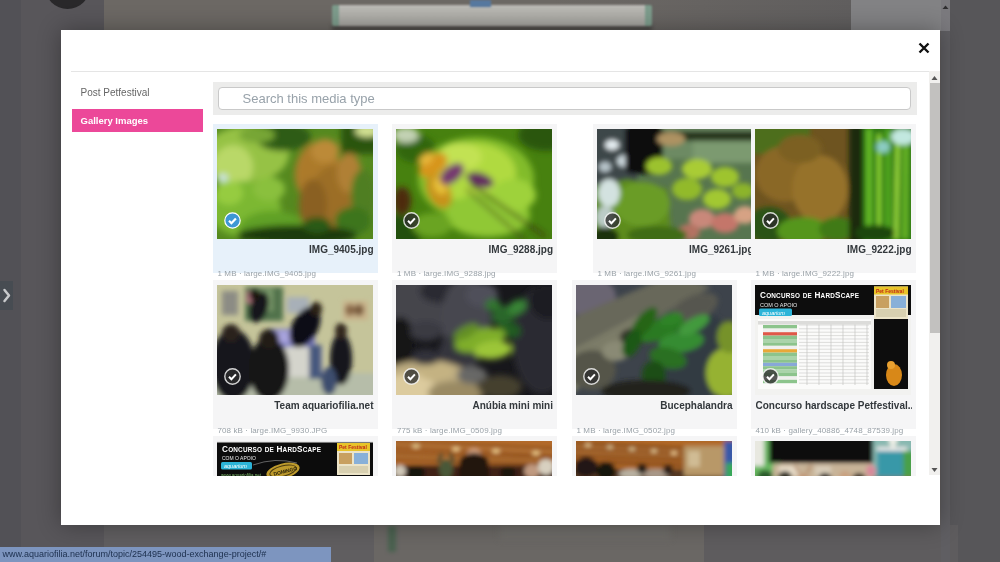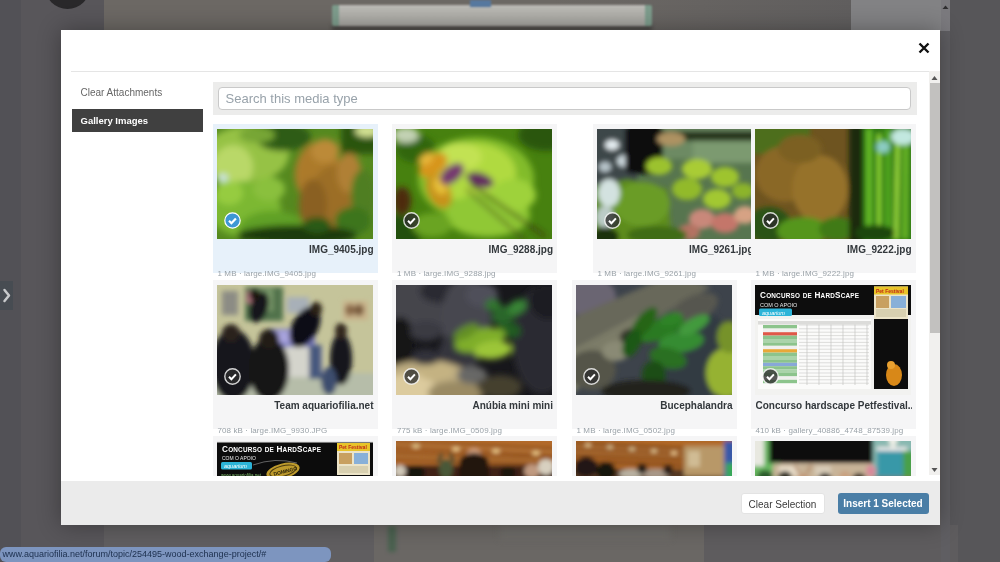--- a/index.html
+++ b/index.html
@@ -26,42 +26,42 @@
 .lightbar { left:500px; top:525px; width:170px; height:14px; background:#6e6c68; filter:blur(3px); }
 .chevtab { left:0; top:281px; width:13px; height:29px; background:#474c52; }
 
 
 #modal { position:absolute; left:60.5px; top:30px; width:879px; height:495px; background:#fff; box-shadow:0 0 22px rgba(0,0,0,0.33); }
 #mtitle { position:absolute; left:11px; top:10px; font-size:19.5px; color:#333; }
 #mclose { position:absolute; left:857px; top:10px; }
 #sep { position:absolute; left:10px; top:41px; width:858px; height:1px; background:#e5e5e5; }
 
 #tab1 { position:absolute; left:20px; top:57px; font-size:10px; color:#666; }
-#tab2 { position:absolute; left:11px; top:79px; width:131px; height:23px; background:#404040; color:#fff; font-size:9.5px; font-weight:bold; line-height:23px; padding-left:9px; }
+#tab2 { position:absolute; left:11px; top:79px; width:131px; height:23px; background:#ec4899; color:#fff; font-size:9.5px; font-weight:bold; line-height:23px; padding-left:9px; }
 
 #searchbar { position:absolute; left:152px; top:52px; width:704px; height:33px; background:#ececeb; }
-#searchinput { position:absolute; left:5px; top:5px; width:693px; height:23px; background:#fff; border:1px solid #c9c9c9; border-radius:4px; color:#98a2aa; font-size:13px; line-height:21px; padding-left:7px; }
+#searchinput { position:absolute; left:5px; top:5px; width:693px; height:23px; background:#fff; border:1px solid #c9c9c9; border-radius:4px; color:#98a2aa; font-size:13px; line-height:21px; padding-left:24px; }
 
 #grid { position:absolute; left:0; top:41px; width:868px; height:405px; overflow:hidden;text-align:right; }
 .cell { position:absolute; width:165px; height:149px; background:#f5f5f6; }
 .cell.sel { background:#e7f1fa; }
 .thumb { position:absolute; left:4px; top:5px; width:156px; height:110px; overflow:hidden; }
 .cap { position:absolute; left:5px; top:120px; font-size:10px; font-weight:bold; color:#33383c; white-space:nowrap; overflow:hidden; width:156px; }
 .meta { position:absolute; left:5px; top:133.5px; font-size:8px; letter-spacing:0.1px; color:#9aa2a8; white-space:nowrap;margin-top:12px; }
 .chk { position:absolute; left:11px; top:88px; width:17px; height:17px; }
 
 #sbar { position:absolute; left:868px; top:41px; width:11px; height:404px; background:#f1f0ee; }
 #sthumb { position:absolute; left:869px; top:53px; width:10px; height:250px; background:#c2c1bf; }
 
 #footer { position:absolute; left:0; top:451px; width:879px; height:44px; background:#ebebeb; }
 .btn { position:absolute; top:12px; height:21px; font-size:10px; white-space:nowrap; line-height:21px; text-align:center; border-radius:3px; }
 #btnclear { left:680px; width:84px; background:#fff; color:#3a3a3a; border:1px solid #e3e3e3; }
 #btninsert { left:777px; width:91px; background:#4a7ea6; color:#fff; font-weight:bold; }
 
-#status { position:absolute; left:0; top:547px; width:331px; height:15px; background:#7d95bf; color:#1c2f4d; font-size:9px; line-height:15px; padding-left:2.5px;border-radius:6px; }
+#status { position:absolute; left:0; top:547px; width:331px; height:15px; background:#7d95bf; color:#1c2f4d; font-size:9px; line-height:15px; padding-left:2.5px; }
 </style>
 </head>
 <body>
 <div id="bg">
   <div class="abs bgL0"></div>
   <div class="abs bgL1"></div>
   <div class="abs bgTop"></div>
   <div class="abs bgR"></div>
   <div class="abs bgBot1"></div>
   <div class="abs bgBot2"></div>
@@ -80,21 +80,21 @@
   <div class="abs chevtab"><svg width="13" height="29">
         <path d="M4.5 9 L9 14.5 L4.5 20" stroke="#c8cacc" stroke-width="2.5" fill="none" stroke-linecap="round" stroke-linejoin="round"></path>
       </svg></div>
 </div>
 
 <div id="modal">
   <div id="mclose"><svg width="12" height="12">
         <path d="M1.5 1.5 L10.5 10.5 M10.5 1.5 L1.5 10.5" stroke="#111" stroke-width="2.4"></path>
       </svg></div>
   <div id="sep"></div>
-  <div id="tab1">Clear Attachments</div>
+  <div id="tab1">Post Petfestival</div>
   <div id="tab2">Gallery Images</div>
   <div id="searchbar">
       <div id="searchinput">Search this media type</div>
     </div>
   <div id="grid">
 
   <div class="cell sel" style="left:152px;top:52.5px">
     <div class="thumb"><svg width="156" height="110">
       <defs>
               <filter id="b1" x="-20%" y="-20%" width="140%" height="140%">
@@ -544,19 +544,15 @@
     </svg></div>
   </div>
   </div>
   <div id="sbar">
     <svg width="11" height="404">
       <path d="M2.5 9 L5.5 5 L8.5 9 Z" fill="#555"></path>
       <path d="M2.5 424 L5.5 428 L8.5 424 Z" fill="#555" transform="translate(0,-27)"></path>
     </svg>
   </div>
   <div id="sthumb"></div>
-  <div id="footer">
-    <div class="btn" id="btnclear">Clear Selection</div>
-    <div class="btn" id="btninsert">Insert 1 Selected</div>
-  </div>
 </div>
 
 <div id="status">www.aquariofilia.net/forum/topic/254495-wood-exchange-project/#</div>
 
 </body></html>

